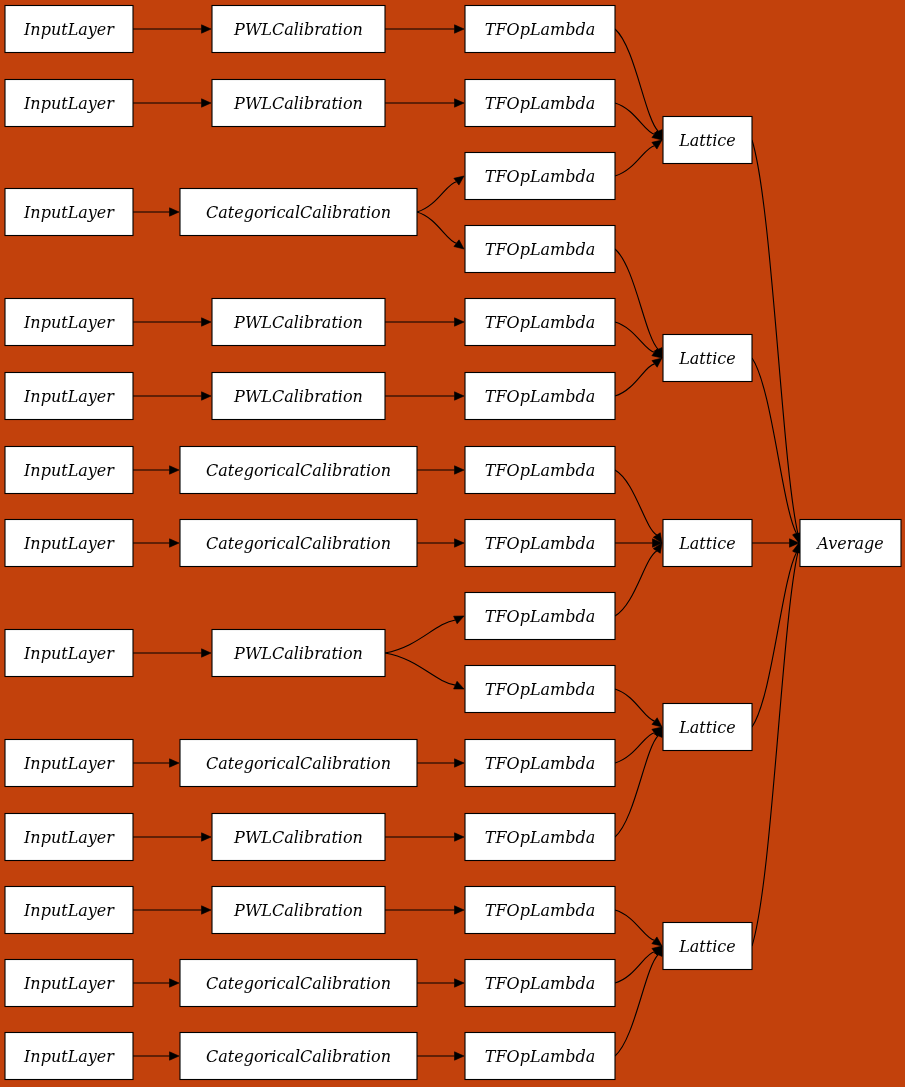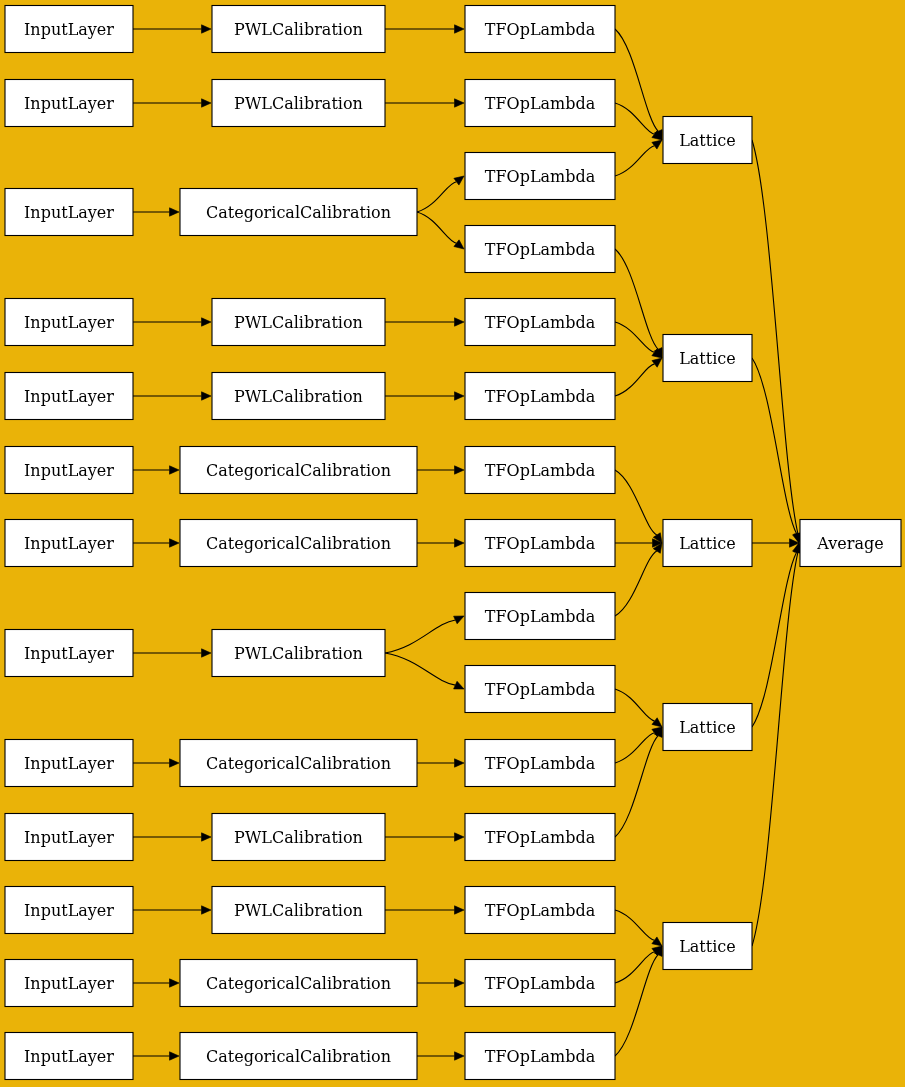--- a/index.html
+++ b/index.html
@@ -4,22 +4,23 @@
 <style>
   html, body {
     margin: 0;
     padding: 0;
     background: #ffffff;
   }
   #canvas-wrap {
     position: relative;
     width: 905px;
     height: 1087px;
-    background: #eab308;
+    background: #c2410c;
     overflow: hidden;
+    font-style: italic;
   }
   svg#graph {
     display: block;
     width: 905px;
     height: 1087px;
     font-family: "DejaVu Serif", "Liberation Serif", serif;
   }
   .node-box {
     fill: #ffffff;
     stroke: #000000;

